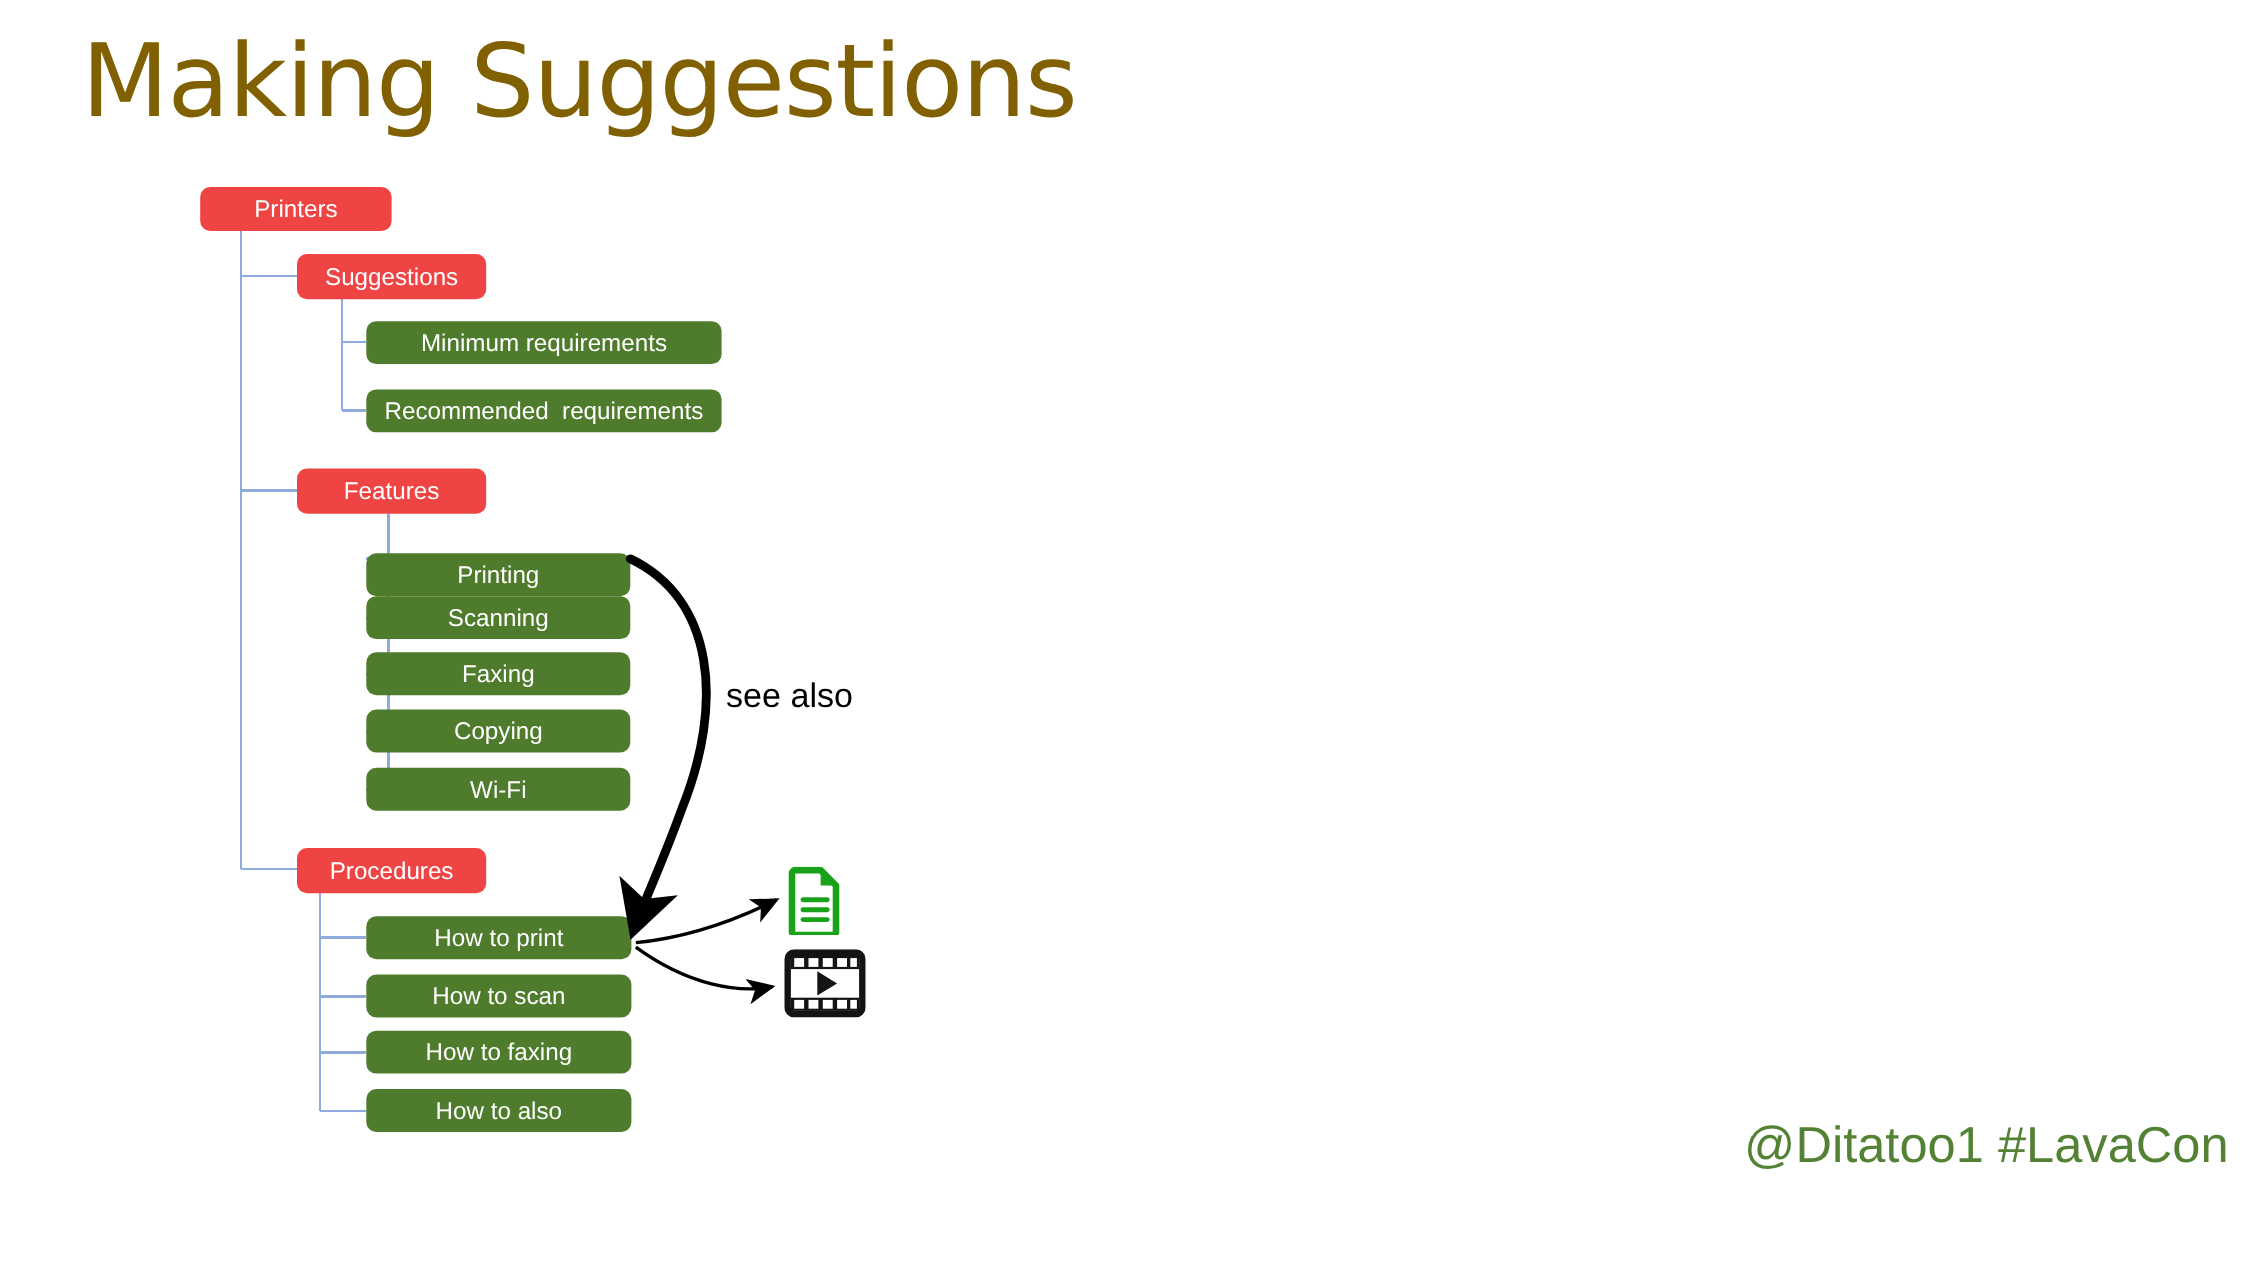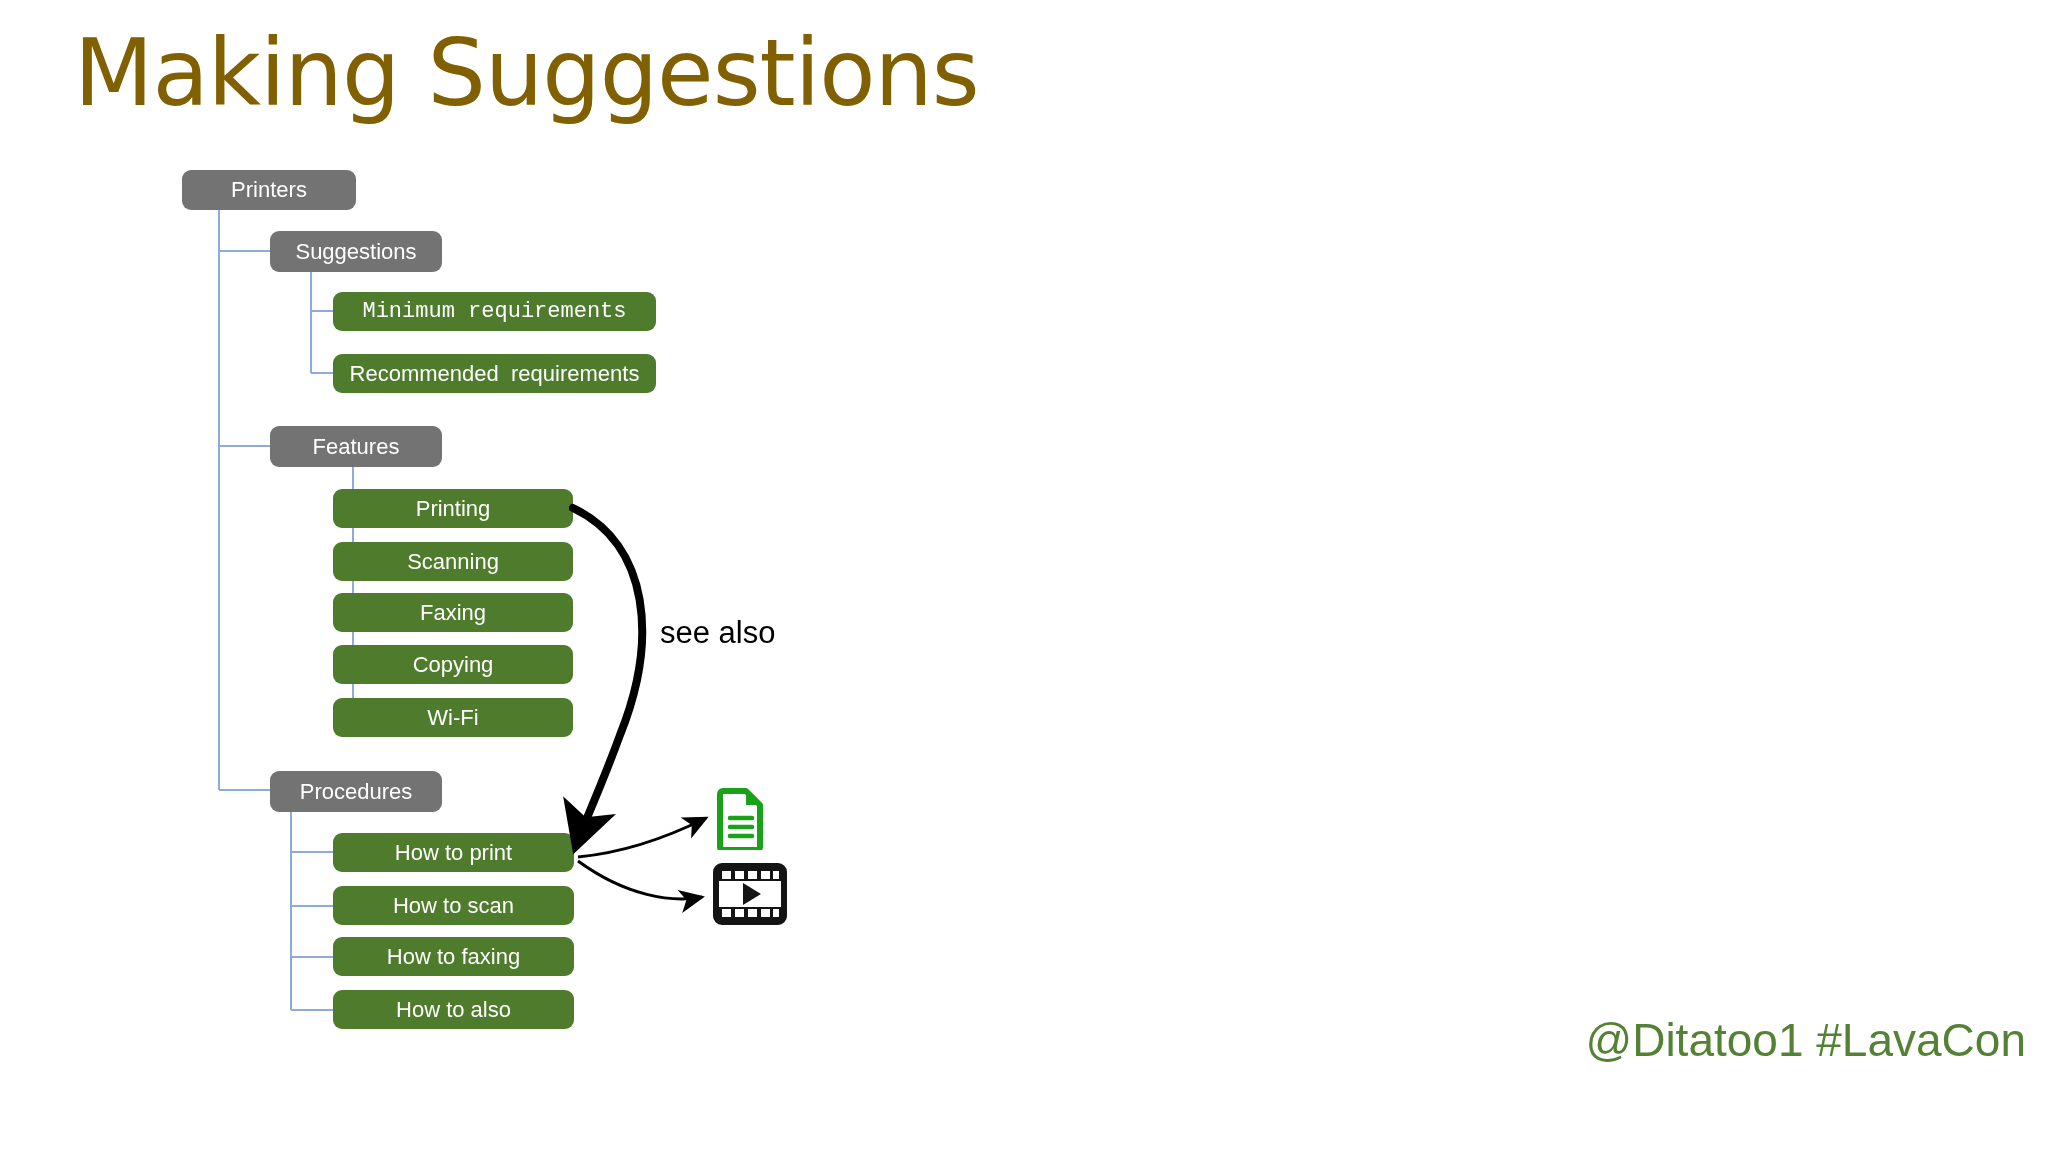--- a/index.html
+++ b/index.html
@@ -35,21 +35,21 @@
     color:#ffffff;
     display:flex;
     align-items:center;
     justify-content:center;
     font-size:22px;
     line-height:22px;
     white-space:pre;
     box-sizing:border-box;
     padding:0 12px;
   }
-  .node.gold{ background:#737373; }
+  .node.gold{ background:#ef4444; }
   .node.green{ background:#4F7B2C; }
 
   
   #see-also{
     position:absolute;
     left:660px; top:615px;
     font-size:31px;
     color:#000000;
     white-space:nowrap;
     text-align:center;
@@ -109,31 +109,31 @@
     </g>
   </svg>
 
   <div class="node gold" style="left:182px;top:170px;width:174px;height:40px;">
     <span>Printers</span>
   </div>
 
   <div class="node gold" style="left:270px;top:231px;width:172px;height:41px;">
     <span>Suggestions</span>
   </div>
-  <div class="node green" style="left:333px;top:292px;width:323px;height:39px;font-family:Liberation Mono, monospace;">
+  <div class="node green" style="left:333px;top:292px;width:323px;height:39px;">
     <span>Minimum requirements</span>
   </div>
   <div class="node green" style="left:333px;top:354px;width:323px;height:39px;">
     <span>Recommended  requirements</span>
   </div>
 
   <div class="node gold" style="left:270px;top:426px;width:172px;height:41px;">
     <span>Features</span>
   </div>
-  <div class="node green" style="left:333px;top:489px;width:240px;height:39px;text-align:center;">
+  <div class="node green" style="left:333px;top:503px;width:240px;height:39px;text-align:center;">
     <span>Printing</span>
   </div>
   <div class="node green" style="left:333px;top:542px;width:240px;height:39px;">
     <span>Scanning</span>
   </div>
   <div class="node green" style="left:333px;top:593px;width:240px;height:39px;">
     <span>Faxing</span>
   </div>
   <div class="node green" style="left:333px;top:645px;width:240px;height:39px;">
     <span>Copying</span>

